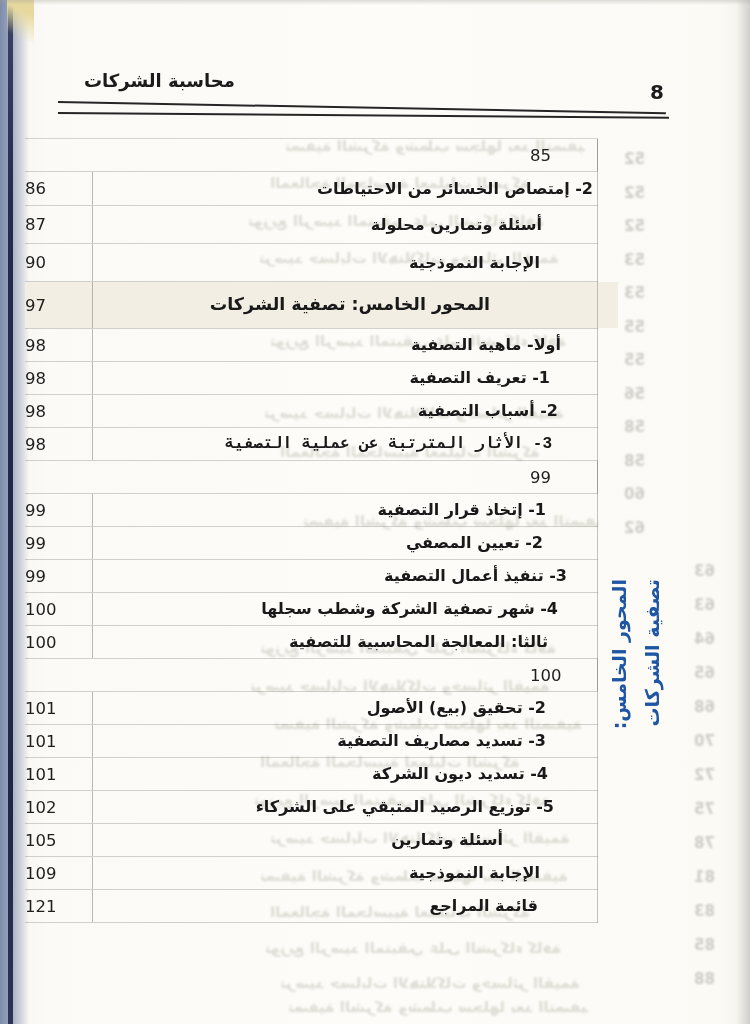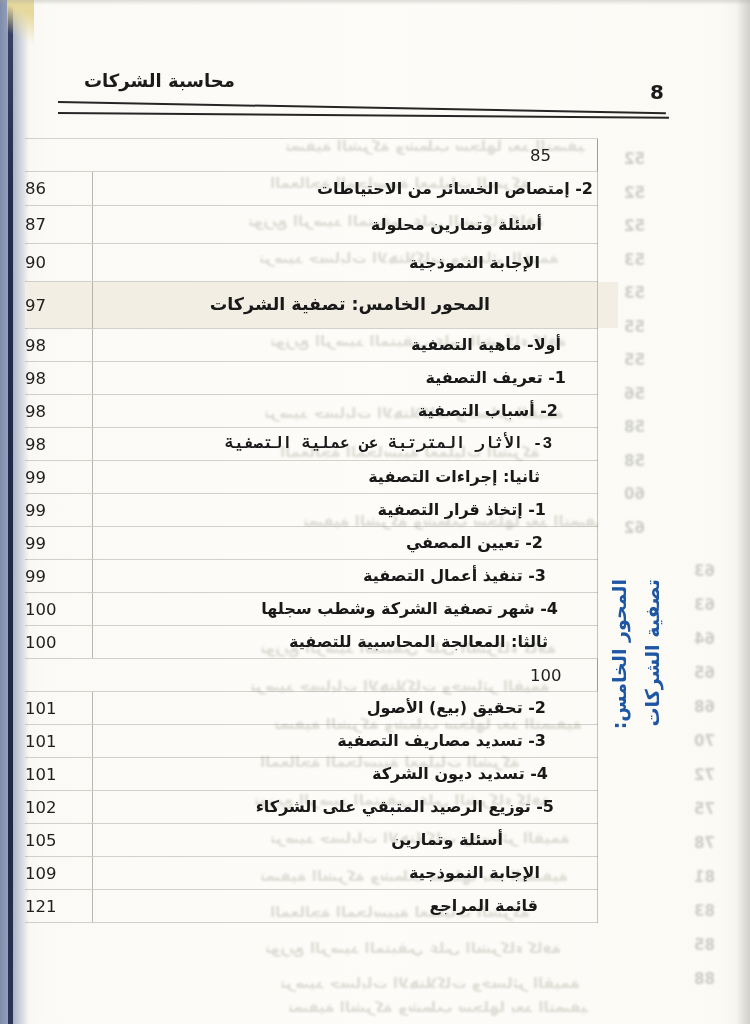--- a/index.html
+++ b/index.html
@@ -140,45 +140,44 @@
       </div>
       <div class="row chapter" style="height: 47px;">
         <div class="cell-title" style="padding-right: 108px;">المحور الخامس: تصفية الشركات</div>
         <div class="cell-num">97</div>
       </div>
       <div class="row section" style="height: 33px;">
         <div class="cell-title" style="padding-right: 37px;">أولا- ماهية التصفية</div>
         <div class="cell-num">98</div>
       </div>
       <div class="row sub" style="height: 33px;">
-        <div class="cell-title" style="padding-right: 32px;">1- تعريف التصفية</div>
+        <div class="cell-title" style="padding-right: 48px;">1- تعريف التصفية</div>
         <div class="cell-num">98</div>
       </div>
       <div class="row sub" style="height: 33px;">
         <div class="cell-title" style="padding-right: 40px;">2- أسباب التصفية</div>
         <div class="cell-num">98</div>
       </div>
       <div class="row sub" style="height: 33px;">
         <div class="cell-title" style="padding-right: 46px; font-family: Liberation Mono, monospace;">3- الأثار المترتبة عن عملية التصفية</div>
         <div class="cell-num">98</div>
       </div>
       <div class="row section" style="height: 33px;">
-        <div class="cell-title" style="padding-right: 58px;">ثانيا: إجراءات التصفية</div>
         <div class="cell-num">99</div>
       </div>
       <div class="row sub" style="height: 33px;">
         <div class="cell-title" style="padding-right: 52px;">1- إتخاذ قرار التصفية</div>
         <div class="cell-num">99</div>
       </div>
       <div class="row sub" style="height: 33px;">
         <div class="cell-title" style="padding-right: 55px;">2- تعيين المصفي</div>
         <div class="cell-num">99</div>
       </div>
       <div class="row sub" style="height: 33px;">
-        <div class="cell-title" style="padding-right: 52px;">3- تنفيذ أعمال التصفية</div>
+        <div class="cell-title" style="padding-right: 31px;">3- تنفيذ أعمال التصفية</div>
         <div class="cell-num">99</div>
       </div>
       <div class="row sub" style="height: 33px;">
         <div class="cell-title" style="padding-right: 40px;">4- شهر تصفية الشركة وشطب سجلها</div>
         <div class="cell-num">100</div>
       </div>
       <div class="row section" style="height: 33px;">
         <div class="cell-title" style="padding-right: 50px;">ثالثا: المعالجة المحاسبية للتصفية</div>
         <div class="cell-num">100</div>
       </div>

